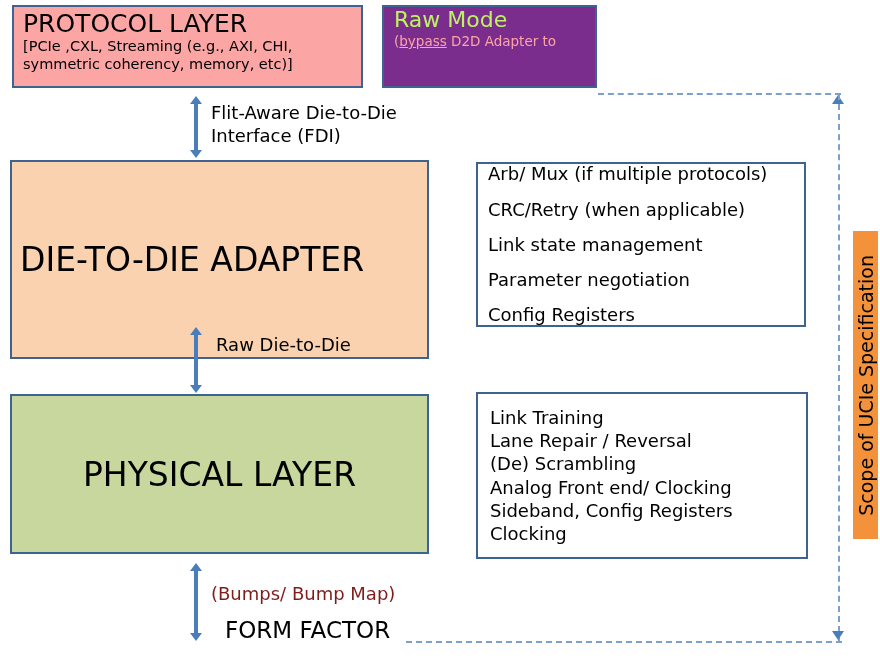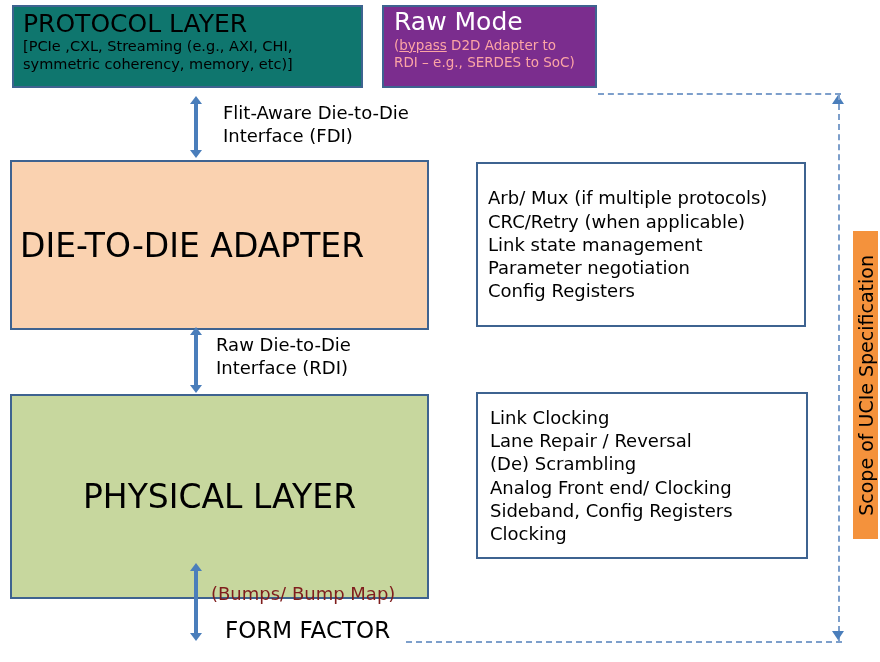--- a/index.html
+++ b/index.html
@@ -27,21 +27,21 @@
     flex-direction: column;
     justify-content: center;
   }
 
   
   #protocol-layer {
     left: 12px;
     top: 5px;
     width: 351px;
     height: 83px;
-    background: #0f766e;
+    background: #fca5a5;
     padding: 4px 8px 4px 9px;
     justify-content: flex-start;
   }
   #protocol-layer .title {
     font-size: 25px;
     color: #000000;
     line-height: 1.02;
     letter-spacing: 0px;
     white-space: nowrap;
   }
@@ -56,55 +56,55 @@
   #raw-mode {
     left: 382px;
     top: 5px;
     width: 215px;
     height: 83px;
     background: #7B2D8E;
     padding: 1px 7px 4px 10px;
     justify-content: flex-start;
   }
   #raw-mode .title {
-    font-size: 25px;
-    color: #ffffff;
+    font-size: 22px;
+    color: #bef264;
     line-height: 1.1;
     white-space: nowrap;
   }
   #raw-mode .sub {
     font-size: 13.5px;
     color: #fca5a5;
     line-height: 1.25;
     margin-top: 1px;
     white-space: nowrap;
   }
   #raw-mode .sub u { text-decoration: underline; }
 
   
   #d2d-adapter {
     left: 10px;
     top: 160px;
     width: 419px;
-    height: 170px;
+    height: 199px;
     background: #FAD2B0;
     align-items: flex-start;
     justify-content: center;
   }
   #d2d-adapter .layer-title {
     font-size: 33px;
     color: #000000;
     padding-left: 8px;
     white-space: nowrap;
   }
   #phy-layer {
     left: 10px;
     top: 394px;
     width: 419px;
-    height: 205px;
+    height: 160px;
     background: #C7D79E;
     align-items: center;
     justify-content: center;
   }
   #phy-layer .layer-title {
     font-size: 33px;
     color: #000000;
     white-space: nowrap;
   }
 
@@ -117,20 +117,21 @@
     display: flex;
     flex-direction: column;
     justify-content: center;
   }
   #adapter-features {
     left: 476px;
     top: 162px;
     width: 330px;
     height: 165px;
     padding-left: 10px;
+    gap: 12px;
   }
   #phy-features {
     left: 476px;
     top: 392px;
     width: 332px;
     height: 167px;
     padding-left: 12px;
   }
   .feature-box .line {
     font-size: 18px;
@@ -243,29 +244,28 @@
 
   <div class="box" id="protocol-layer">
     <div class="title">PROTOCOL LAYER</div>
     <div class="sub">[PCIe ,CXL, Streaming (e.g., AXI, CHI,</div>
     <div class="sub">symmetric coherency, memory, etc)]</div>
   </div>
 
   <div class="box" id="raw-mode">
     <div class="title">Raw Mode</div>
     <div class="sub"><span>(</span><u>bypass</u><span> D2D Adapter to</span></div>
-    <div class="sub">RDI – e.g., SERDES to SoC)</div>
   </div>
 
   <div class="arrow-vert" style="left:190px; top:96px; height:62px;">
     <div class="head-up"></div>
     <div class="shaft"></div>
     <div class="head-down"></div>
   </div>
-  <div class="iface-label" style="left:211px; top:101px;margin-left:12px;">
+  <div class="iface-label" style="left:211px; top:101px;">
     <div>Flit-Aware Die-to-Die</div>
     <div>Interface (FDI)</div>
   </div>
 
   <div class="box" id="d2d-adapter">
     <div class="layer-title">DIE-TO-DIE ADAPTER</div>
   </div>
 
   <div class="feature-box" id="adapter-features">
     <div class="line">Arb/ Mux (if multiple protocols)</div>
@@ -275,29 +275,28 @@
     <div class="line">Config Registers</div>
   </div>
 
   <div class="arrow-vert" style="left:190px; top:327px; height:66px;">
     <div class="head-up"></div>
     <div class="shaft"></div>
     <div class="head-down"></div>
   </div>
   <div class="iface-label" style="left:216px; top:333px;">
     <div>Raw Die-to-Die</div>
-    <div>Interface (RDI)</div>
   </div>
 
   <div class="box" id="phy-layer">
     <div class="layer-title">PHYSICAL LAYER</div>
   </div>
 
   <div class="feature-box" id="phy-features">
-    <div class="line">Link Clocking</div>
+    <div class="line">Link Training</div>
     <div class="line">Lane Repair / Reversal</div>
     <div class="line">(De) Scrambling</div>
     <div class="line">Analog Front end/ Clocking</div>
     <div class="line">Sideband, Config Registers</div>
     <div class="line">Clocking</div>
   </div>
 
   <div class="arrow-vert" style="left:190px; top:563px; height:78px;">
     <div class="head-up"></div>
     <div class="shaft"></div>

